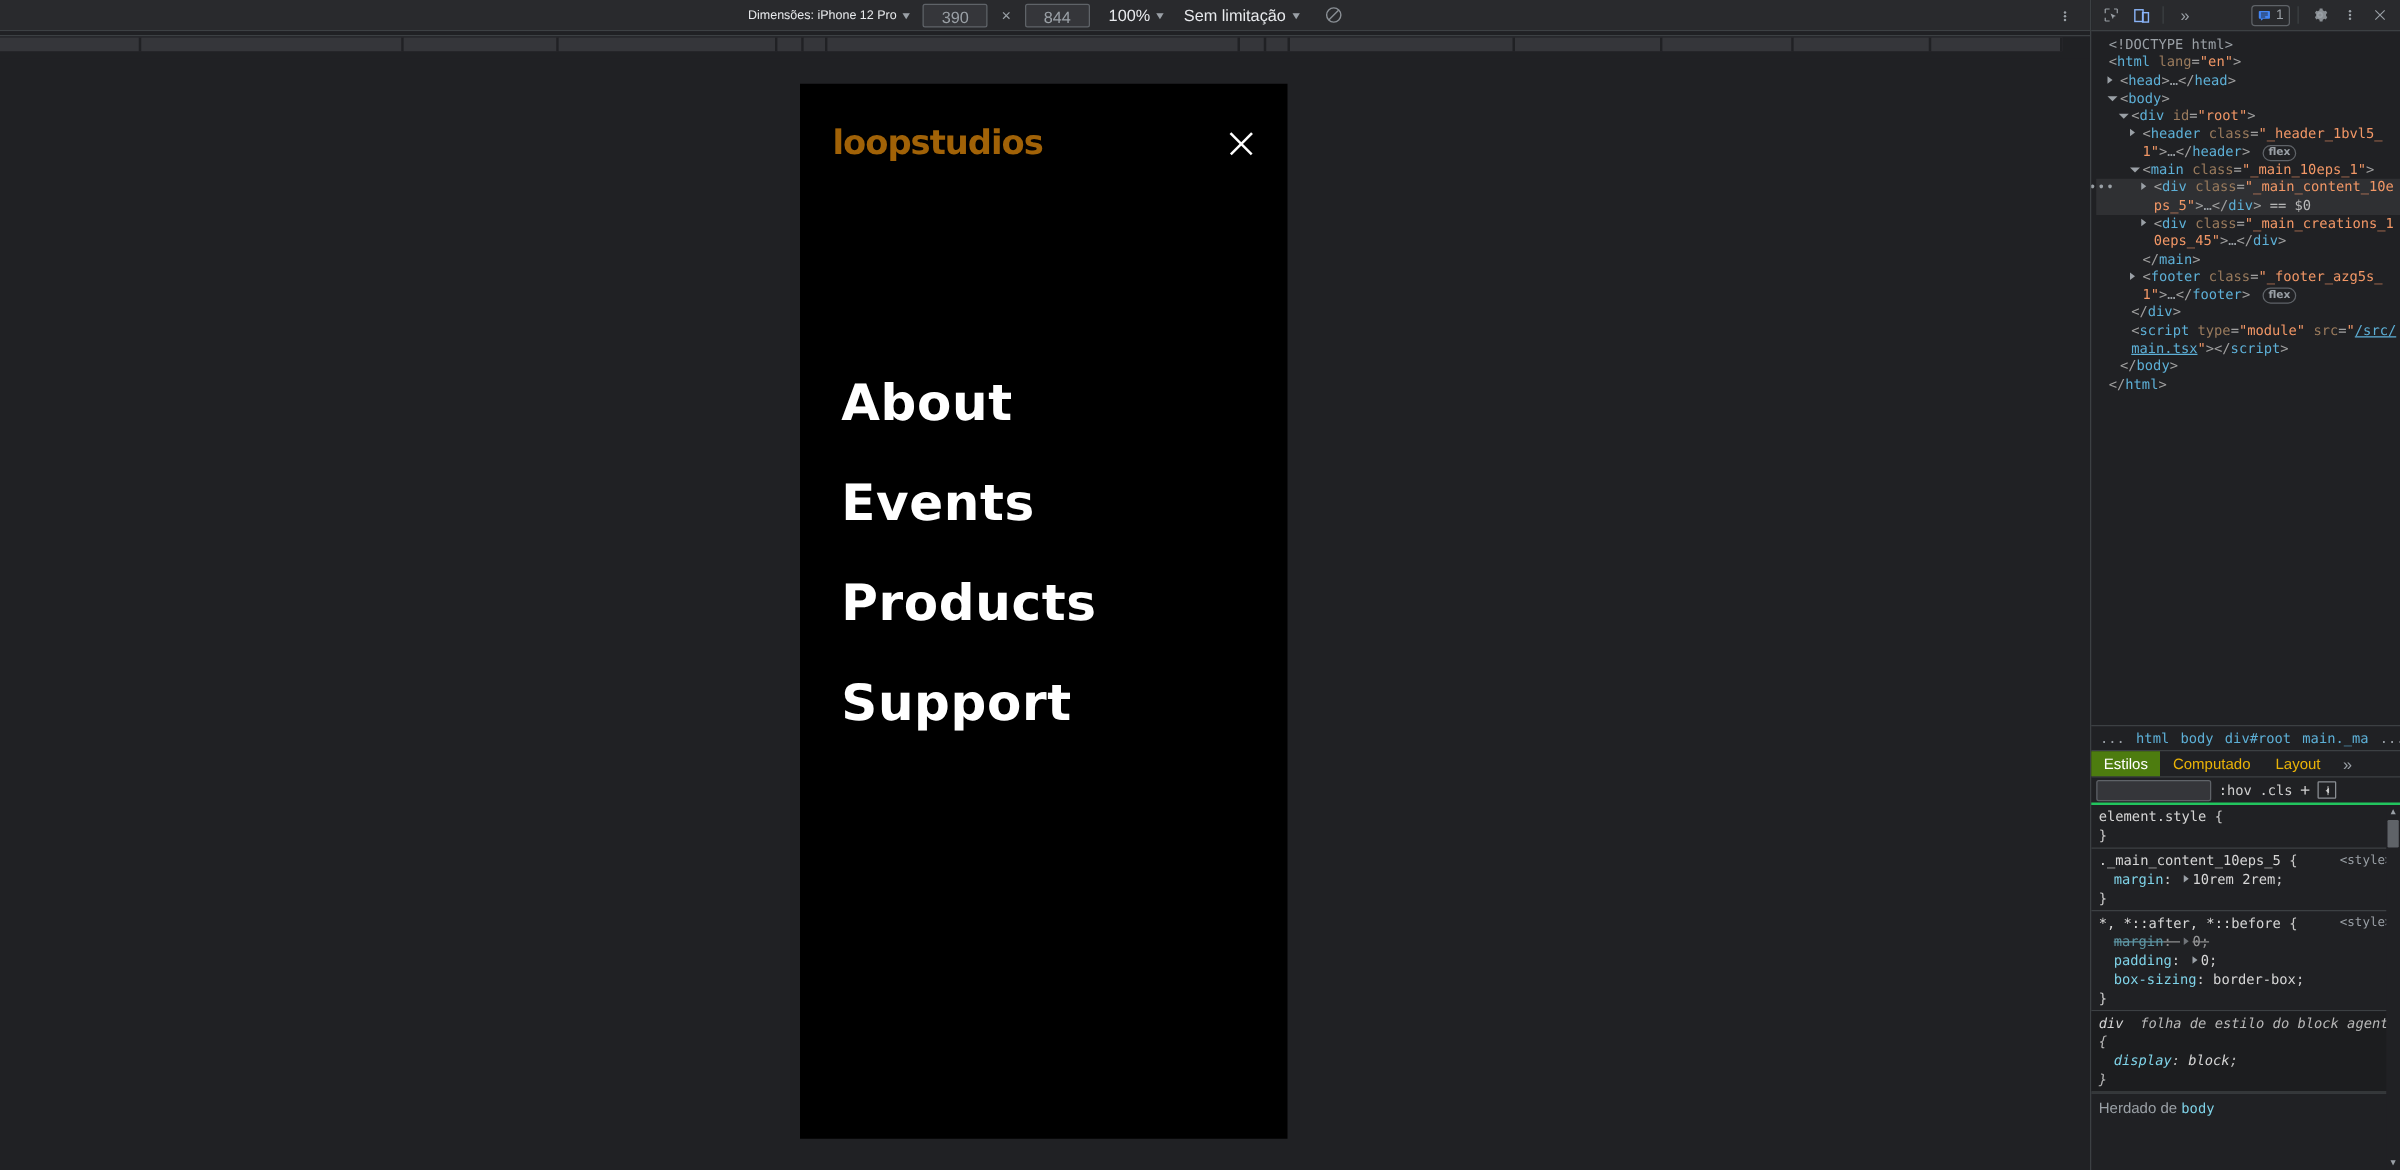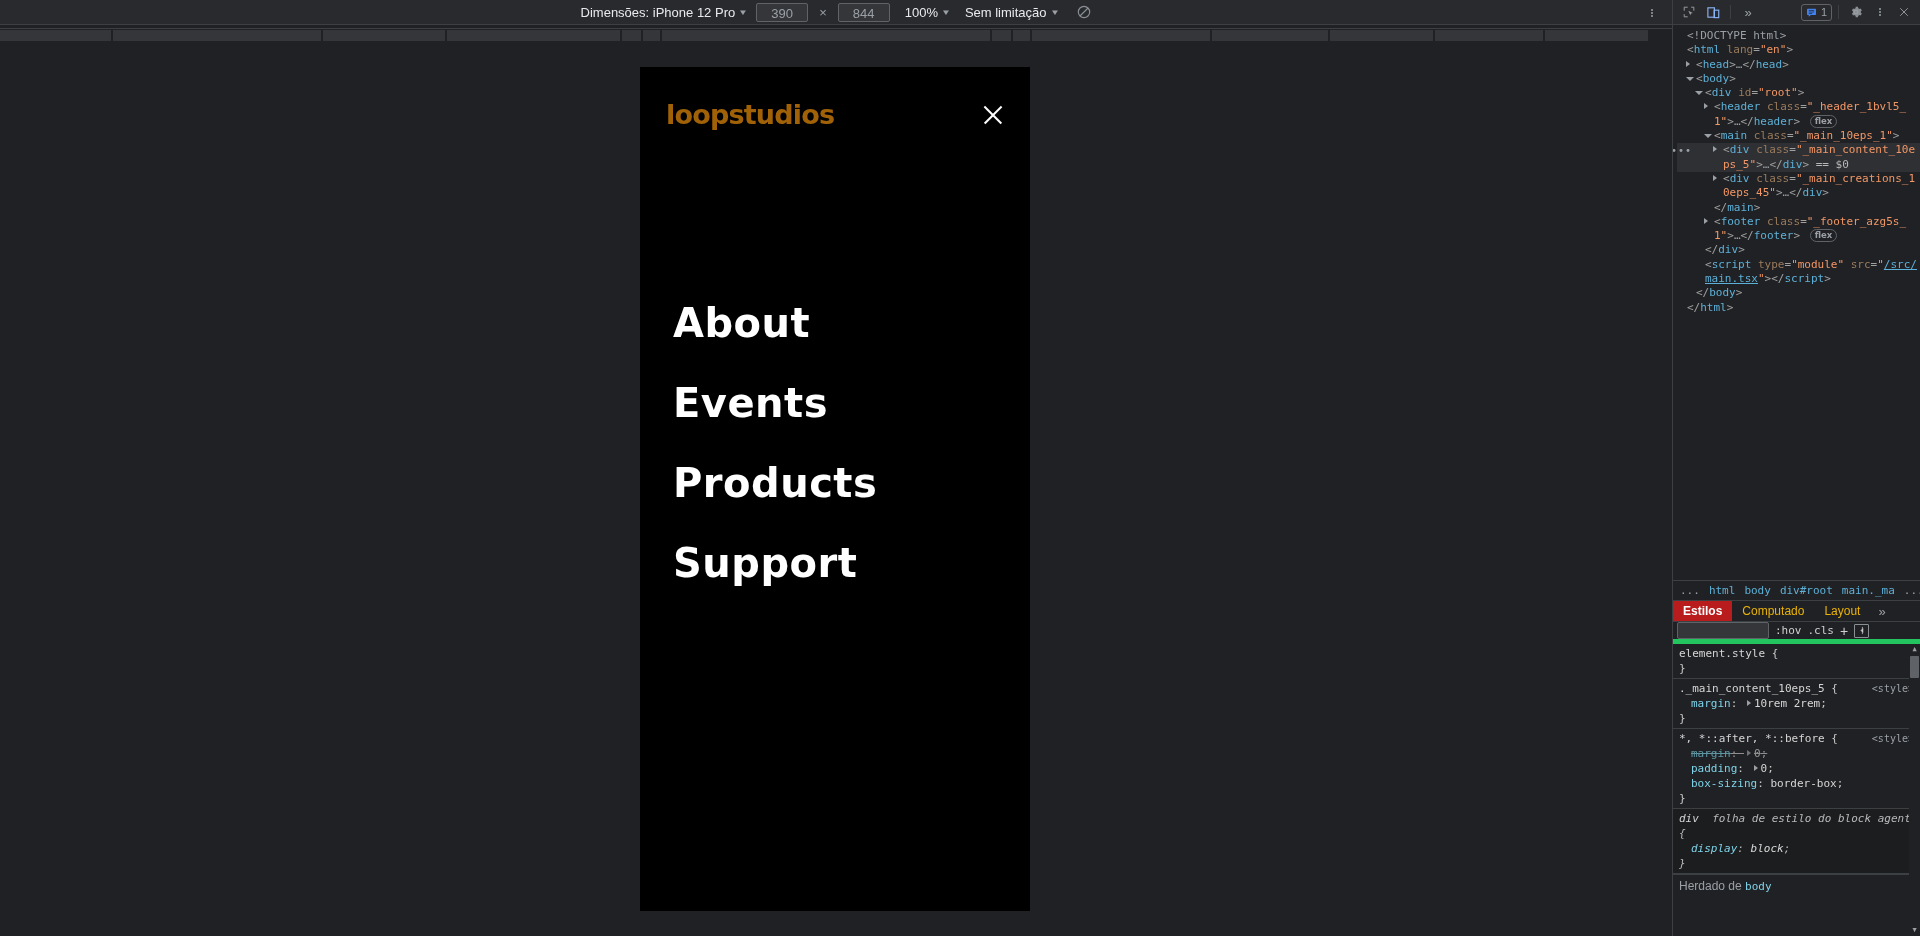--- a/index.html
+++ b/index.html
@@ -22,21 +22,21 @@
     background:#292a2d;
     border-bottom:1px solid #3c4043;
     display:flex; align-items:center;
     position:relative;
   }
   .emu-toolbar-center {
     position:absolute; left:0; right:0;
     display:flex; align-items:center; justify-content:center;
     gap:9px; height:25px;
   }
-  .dim-label { color:#e8eaed; font-size:13px; white-space:nowrap; }
+  .dim-label { color:#e8eaed; font-size:10px; white-space:nowrap; }
   .caret { font-size:8px; color:#9aa0a6; margin-left:4px; display:inline-block; transform:scaleX(1.25); }
   .num-input {
     width:52px; height:19px; line-height:19px;
     background:#35363a; border:1px solid #5f6368; border-radius:2px;
     color:#9aa0a6; text-align:center; font-size:13px;
     font-family:"Liberation Sans", sans-serif;
   }
   .times { color:#9aa0a6; font-size:13px; padding:0 2px; }
   .tb-text { color:#e8eaed; font-size:13px; white-space:nowrap; }
   .menu-btn { display:flex; align-items:center; cursor:default; }
@@ -142,27 +142,27 @@
   .crumbs .ell { color:#9aa0a6; }
 
   
   .st-tabs {
     flex:none; height:22px; border-top:1px solid #3c4043; border-bottom:1px solid #3c4043;
     display:flex; align-items:stretch; background:#202124;
   }
   .st-tab {
     display:flex; align-items:center; padding:0 10px; font-size:12px; color:#eab308; cursor:pointer;
   }
-  .st-tab.active { background:#b91c1c; color:#fff;font-weight:bold; }
+  .st-tab.active { background:#4d7c0f; color:#fff; }
   .st-more { display:flex; align-items:center; padding:0 8px; color:#9aa0a6; font-size:13px; }
 
   
   .filter-row {
     flex:none; height:22px; display:flex; align-items:center; gap:6px;
-    padding:0 4px; border-bottom:5px solid #22c55e;
+    padding:0 4px; border-bottom:2px solid #22c55e;
   }
   .filter-input {
     width:92px; height:17px; line-height:17px;
     background:#35363a; border:1px solid #5f6368; border-radius:2px;
     color:#9aa0a6; font-size:11px; padding:0 5px;
     font-family:"Liberation Sans", sans-serif;
   }
   .tiny-btn { color:#d0d0d0; font-size:11px; font-family:"DejaVu Sans Mono", monospace; cursor:pointer; }
   .plus-btn { color:#d0d0d0; font-size:14px; line-height:1; cursor:pointer; }
   .box-btn { width:15px; height:14px; border:1px solid #8a8f94; border-radius:1px; display:flex; align-items:center; justify-content:center; cursor:pointer; }

